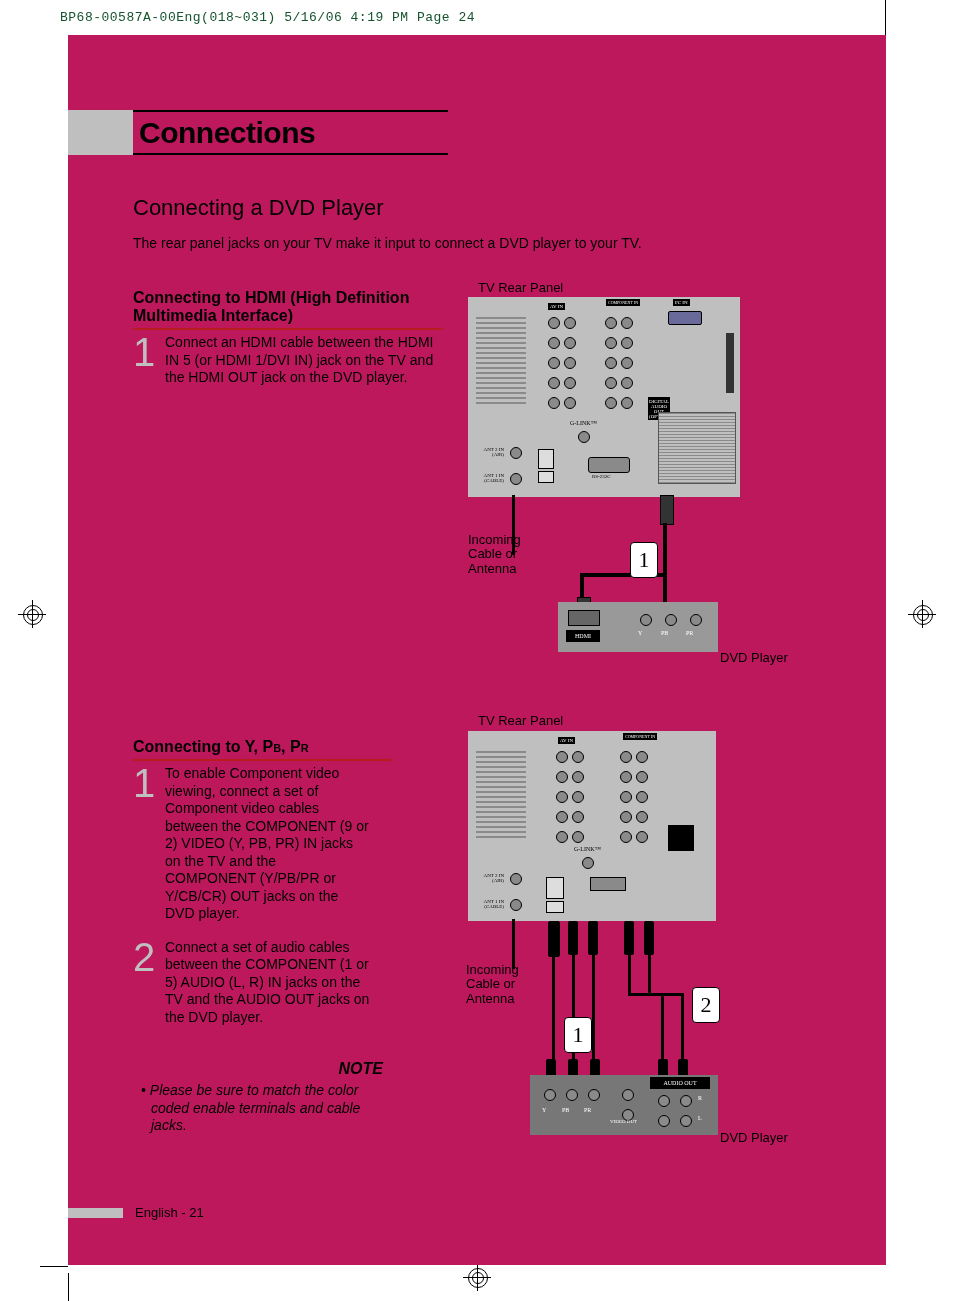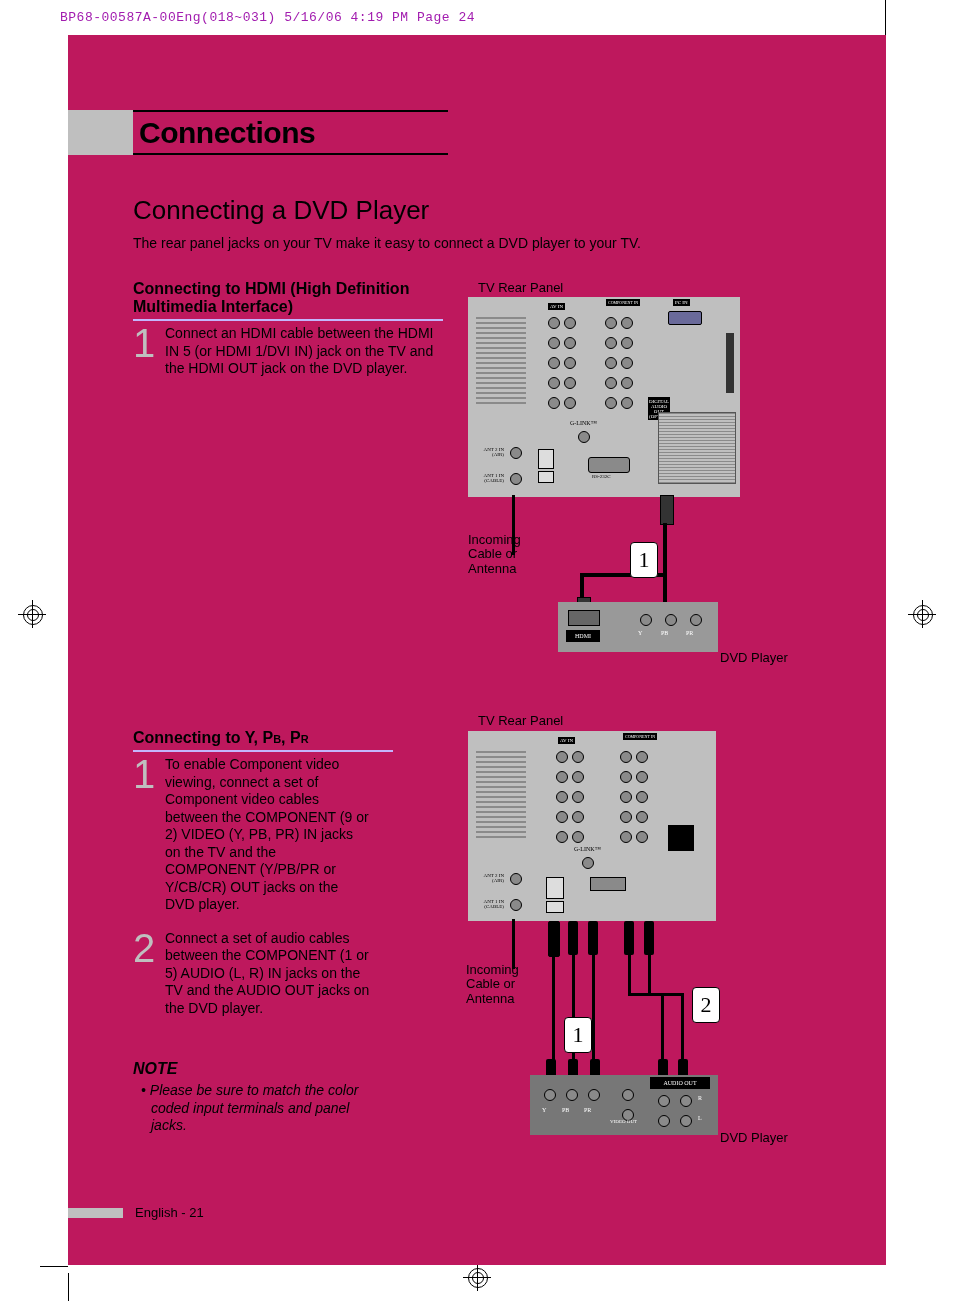--- a/index.html
+++ b/index.html
@@ -11,21 +11,21 @@
     height: 1301px;
     position: relative;
     color: #000;
   }
   .print-header {
     position: absolute;
     top: 10px;
     left: 60px;
     font-family: "Courier New", monospace;
     font-size: 13px;
-    color: #a21caf;
+    color: #14532d;
     letter-spacing: 0.5px;
   }
   .crop-line-top {
     position: absolute;
     top: 0;
     right: 68px;
     width: 1px;
     height: 35px;
     background: #000;
   }
@@ -103,44 +103,45 @@
     display: flex;
     align-items: center;
     letter-spacing: -0.5px;
   }
 
   .subsection {
     position: absolute;
     top: 160px;
     left: 65px;
     font-family: "Arial Narrow", Arial, sans-serif;
-    font-size: 26px;
+    font-size: 22px;
     font-weight: 500;
   }
   .intro {
     position: absolute;
     top: 200px;
     left: 65px;
     font-family: "Helvetica Neue", Arial, sans-serif;
     font-size: 14px;
     font-weight: 300;
   }
 
   .block {
     position: absolute;
     left: 65px;
     width: 310px;
   }
   .block-title {
     font-family: "Arial Narrow", Arial, sans-serif;
     font-weight: bold;
     font-size: 16px;
-    border-bottom: 2px solid #c4b5fd;
+    border-bottom: 2px solid #b91c1c;
     padding-bottom: 3px;
     margin-bottom: 4px;
+    margin-top: 9px;
   }
   .step {
     display: flex;
     margin-top: 2px;
   }
   .step-num {
     font-family: "Arial Narrow", Arial, sans-serif;
     font-size: 40px;
     color: #bfbfbf;
     font-weight: 400;
@@ -155,20 +156,21 @@
     line-height: 1.25;
   }
   .small-caps { font-size: 11px; }
 
   .note-title {
     font-family: "Arial Narrow", Arial, sans-serif;
     font-weight: bold;
     font-style: italic;
     font-size: 16px;
     margin-bottom: 4px;
+    text-align: right;
   }
   .note-text {
     font-family: "Helvetica Neue", Arial, sans-serif;
     font-style: italic;
     font-size: 14px;
     font-weight: 300;
     line-height: 1.25;
     padding-left: 18px;
     text-indent: -10px;
   }
@@ -241,21 +243,21 @@
 <div class="crop-mark-h" style="bottom:34px;left:40px"></div>
 
 <div class="page">
 
   <div class="section-header">
     <div class="gray"></div>
     <div class="title">Connections</div>
   </div>
 
   <div class="subsection">Connecting a DVD Player</div>
-  <div class="intro">The rear panel jacks on your TV make it easy to connect a DVD player to your TV.</div>
+  <div class="intro">The rear panel jacks on your TV make it input to connect a DVD player to your TV.</div>
 
   <div class="block" style="top:245px">
     <div class="block-title">Connecting to HDMI (High Definition Multimedia Interface)</div>
     <div class="step">
       <div class="step-num">1</div>
       <div class="step-text">Connect an HDMI cable between the HDMI IN 5 (or HDMI 1/DVI IN) jack on the TV and the HDMI OUT jack on the DVD player.</div>
     </div>
   </div>
 
   <div class="diagram-label" style="top:245px;left:410px">TV Rear Panel</div>
@@ -325,21 +327,21 @@
       <div class="step-text" style="width:205px">To enable Component video viewing, connect a set of Component video cables between the COMPONENT (9 or 2) VIDEO (Y, PB, PR) IN jacks on the TV and the COMPONENT (Y/PB/PR or Y/CB/CR) OUT jacks on the DVD player.</div>
     </div>
     <div class="step" style="margin-top:16px">
       <div class="step-num">2</div>
       <div class="step-text" style="width:205px">Connect a set of audio cables between the COMPONENT (1 or 5) AUDIO (L, R) IN jacks on the TV and the AUDIO OUT jacks on the DVD player.</div>
     </div>
   </div>
 
   <div class="block" style="top:1025px;width:250px">
     <div class="note-title">NOTE</div>
-    <div class="note-text">• Please be sure to match the color coded input terminals and panel jacks.</div>
+    <div class="note-text">• Please be sure to match the color coded enable terminals and cable jacks.</div>
   </div>
 
   <div class="diagram-label" style="top:678px;left:410px">TV Rear Panel</div>
   <div class="diagram" style="top:696px;left:400px;width:248px;height:190px">
     <div class="vents" style="top:20px;left:8px"></div>
     <div class="port-lbl" style="top:6px;left:90px">AV IN</div>
     <div class="port-lbl" style="top:2px;left:155px;font-size:4px">COMPONENT IN</div>
     <div class="ports" style="top:18px;left:86px">
       <span class="port"></span><span class="port"></span><br>
       <span class="port"></span><span class="port"></span><br>

